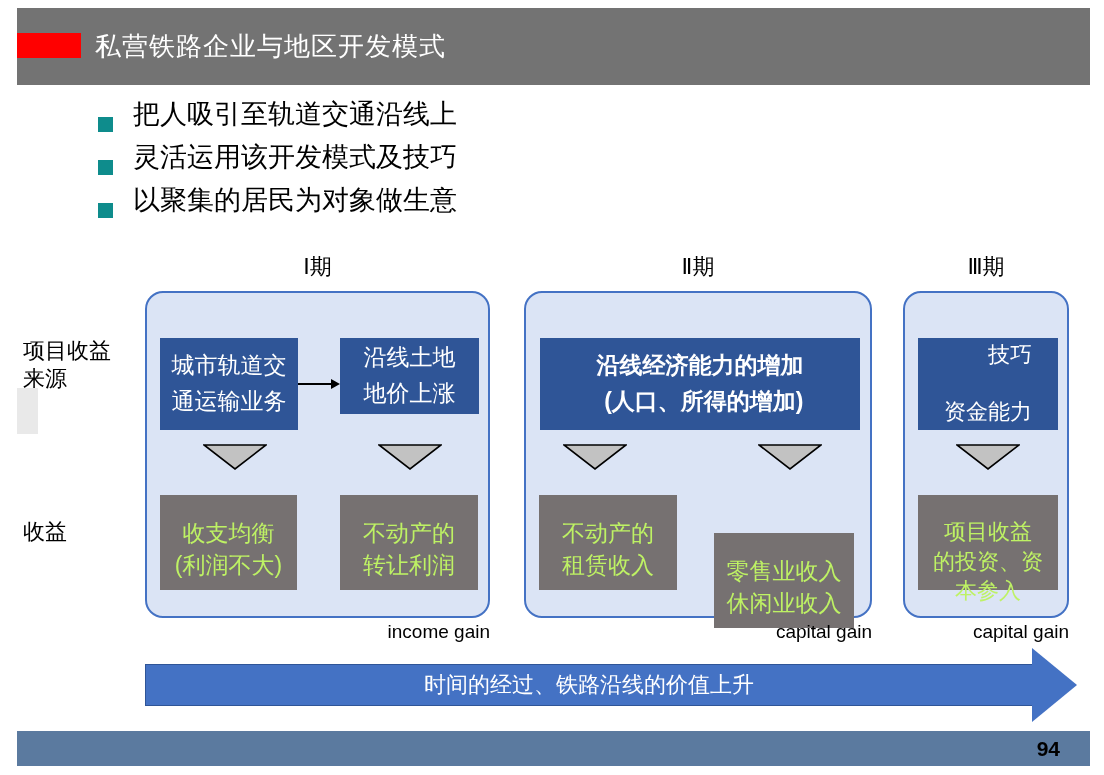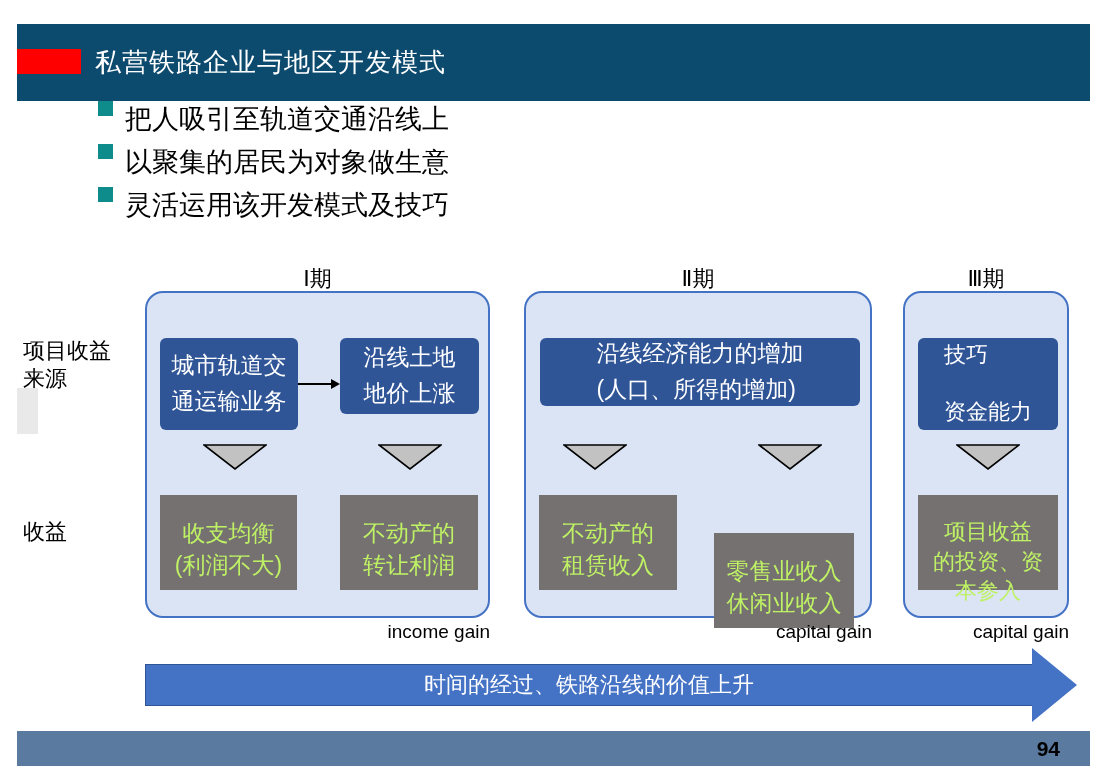--- a/index.html
+++ b/index.html
@@ -4,50 +4,50 @@
 <style>
   * { margin:0; padding:0; box-sizing:border-box; }
   html,body { background:#ffffff; }
   body { font-family:"Liberation Sans","DejaVu Sans",sans-serif; }
   #slide {
     position:relative; width:1104px; height:775px; background:#ffffff;
     overflow:hidden;
   }
   
   .header-bar {
-    position:absolute; left:17px; top:24px; width:1073px; height:77px;
-    background:#0c4a6e; display:flex; align-items:center;text-align:right;
+    position:absolute; left:17px; top:8px; width:1073px; height:77px;
+    background:#737373; display:flex; align-items:center;text-align:right;
   }
   .header-accent {
     position:absolute; left:0px; top:25px; width:64px; height:25px;
     background:#ff0000;
   }
   .header-title {
     position:absolute; left:78px; top:0; height:77px;
     display:flex; align-items:center;
     color:#ffffff; font-size:26px; letter-spacing:1px;
   }
   
   .bullet-list { position:absolute; left:98px; top:101px; }
-  .bullet-row { display:flex; align-items:flex-start; height:31px; margin-bottom:12px; }
+  .bullet-row { display:flex; align-items:flex-end; height:31px; margin-bottom:12px;gap:8px; }
   .bullet-marker { width:15px; height:15px; background:#0e8c8c; margin-right:12px; flex:0 0 auto; }
   .bullet-text { color:#000000; font-size:27px; white-space:nowrap; }
   
   .phase-label {
-    position:absolute; top:264px; text-align:center; color:#000000;
+    position:absolute; top:252px; text-align:center; color:#000000;
     font-size:22px; font-weight:500;
   }
   .panel {
     position:absolute; top:291px; height:327px;
     background:#dbe4f5; border:2.5px solid #4472c4; border-radius:18px;
   }
   .dark-box {
     position:absolute; background:#2f5597; color:#ffffff;
-    display:flex; align-items:center; justify-content:center; text-align:left;
-    font-size:23px; line-height:1.55; white-space:pre-line;border-radius:6px;
+    display:flex; align-items:center; justify-content:center; text-align:right;
+    font-size:23px; line-height:1.55; white-space:pre-line;
   }
   .gray-box {
     position:absolute; background:#767171; color:#bef264;
     display:flex; justify-content:center; text-align:center;
     padding-top:22px; font-size:23px; line-height:1.4; white-space:pre-line;
   }
   .tri { position:absolute; width:64px; height:26px; }
   .connector { position:absolute; }
   .gain-label {
     position:absolute; top:621px; text-align:right; color:#000000; font-size:19px;
@@ -90,25 +90,25 @@
     <div class="header-title">私营铁路企业与地区开发模式</div>
   </div>
 
   <div class="bullet-list">
     <div class="bullet-row">
       <span class="bullet-marker"></span>
       <span class="bullet-text">把人吸引至轨道交通沿线上</span>
     </div>
     <div class="bullet-row">
       <span class="bullet-marker"></span>
-      <span class="bullet-text">以聚集的居民为对象做生意</span>
+      <span class="bullet-text">灵活运用该开发模式及技巧</span>
     </div>
     <div class="bullet-row">
       <span class="bullet-marker"></span>
-      <span class="bullet-text">灵活运用该开发模式及技巧</span>
+      <span class="bullet-text">以聚集的居民为对象做生意</span>
     </div>
   </div>
 
   <div class="phase-label" style="left:145px;width:345px;">Ⅰ期</div>
   <div class="phase-label" style="left:524px;width:348px;">Ⅱ期</div>
   <div class="phase-label" style="left:903px;width:166px;">Ⅲ期</div>
 
   <div class="row-label" style="top:337px;">项目收益
 来源</div>
   <div class="row-label" style="top:518px;">收益</div>
@@ -137,21 +137,21 @@
       <span>收支均衡
 (利润不大)</span>
     </div>
     <div class="gray-box" style="left:193px;top:202px;width:138px;height:95px;">
       <span>不动产的
 转让利润</span>
     </div>
   </div>
 
   <div class="panel" style="left:524px;width:348px;">
-    <div class="dark-box" style="left:14px;top:45px;width:320px;height:68px;">
+    <div class="dark-box" style="left:14px;top:45px;width:320px;height:92px;font-weight:bold;">
       <span>沿线经济能力的增加
 (人口、所得的增加)</span>
     </div>
     <svg class="tri" style="left:37px;top:151px;" viewBox="0 0 64 26">
       <polygon points="1,1 63,1 32,25" fill="#c2c2c2" stroke="#000" stroke-width="1.6"></polygon>
     </svg>
     <svg class="tri" style="left:232px;top:151px;" viewBox="0 0 64 26">
       <polygon points="1,1 63,1 32,25" fill="#c2c2c2" stroke="#000" stroke-width="1.6"></polygon>
     </svg>
     <div class="gray-box" style="left:13px;top:202px;width:138px;height:95px;">

